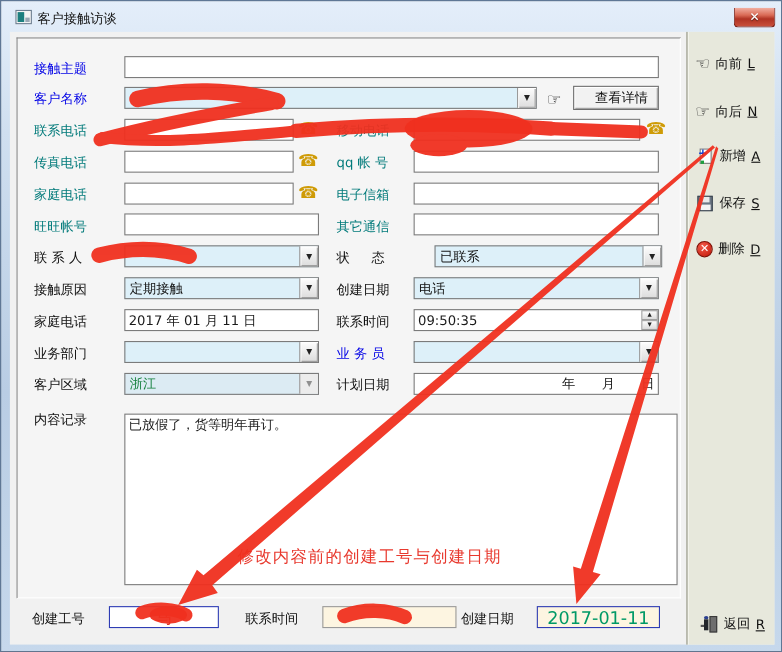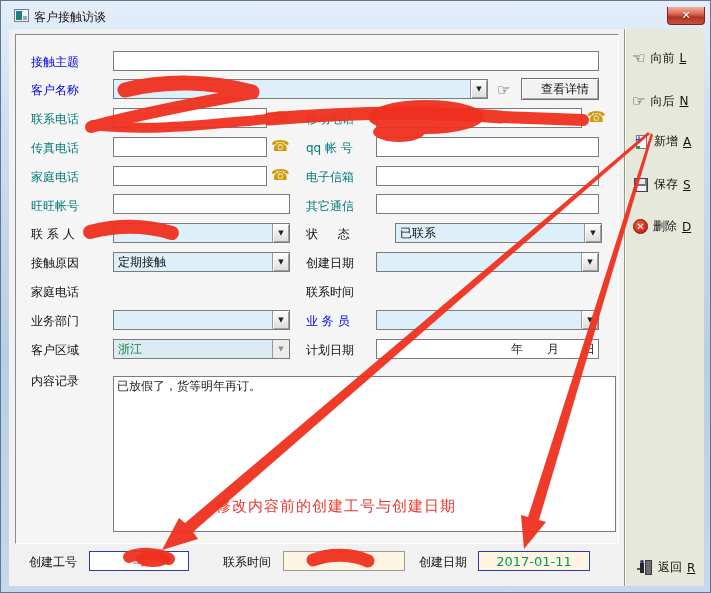--- a/index.html
+++ b/index.html
@@ -73,21 +73,21 @@
   .ic-save .label{position:absolute;left:4px;bottom:2px;width:9px;height:5px;background:#f4f4f4;}
   
   .ic-del{border-radius:50%;background:radial-gradient(circle at 35% 30%,#f25a4a,#c11607);border:1px solid #7e0f05;
     color:#fff;font-size:10px;font-weight:bold;text-align:center;line-height:14px;}
   
   .ic-ret .door{position:absolute;right:1px;top:0;width:7px;height:15px;background:#6e6e6e;border:1px solid #3a3a3a;}
   .ic-ret .man{position:absolute;left:3px;top:3px;width:4px;height:10px;background:#23262b;}
   .ic-ret .head{position:absolute;left:3px;top:0px;width:4px;height:3px;background:#2b3f8f;border-radius:50%;}
   .ic-ret .dots{position:absolute;left:0;top:8px;width:3px;height:2px;background:#555;}
   
-  .bfield{height:20px;font-size:13px;line-height:18px;}
+  .bfield{height:20px;font-size:16px;line-height:18px;margin-left:10px;}
   .note-red{color:#e8392e;font-size:15px;letter-spacing:1px;white-space:nowrap;}
   .overlay{left:0;top:0;width:711px;height:593px;pointer-events:none;}
 </style>
 </head>
 <body>
 
 <div id="win">
 
   <div class="abs win-icon"></div>
   <div class="abs title-text">客户接触访谈</div>
@@ -151,27 +151,36 @@
 
   <div class="abs lbl blk" style="left:30px;top:254px">接触原因</div>
   <div class="abs combo" style="left:112px;top:251px;width:177px">
     <span class="cval">定期接触</span>
     <span class="dd">
         <span class="ddar">▼</span>
       </span>
   </div>
   <div class="abs lbl blk" style="left:305px;top:254px">创建日期</div>
   <div class="abs combo" style="left:375px;top:251px;width:223px">
+    <span class="cval">电话</span>
     <span class="dd">
         <span class="ddar">▼</span>
       </span>
   </div>
 
   <div class="abs lbl blk" style="left:30px;top:283px">家庭电话</div>
+  <input class="abs field" style="left: 112px; top: 280px; width: 177px;" value="2017 年 01 月 11 日">
   <div class="abs lbl blk" style="left:305px;top:283px">联系时间</div>
+  <div class="abs" style="left:375px;top:280px;width:223px;height:20px">
+    <input class="field" style="width: 100%; height: 100%;" value="09:50:35">
+    <div class="spin">
+      <div class="spin-b">▲</div>
+      <div class="spin-b">▼</div>
+    </div>
+  </div>
 
   <div class="abs lbl blk" style="left:30px;top:312px">业务部门</div>
   <div class="abs combo" style="left:112px;top:309px;width:177px">
     <span class="cval"></span>
     <span class="dd">
         <span class="ddar">▼</span>
       </span>
   </div>
   <div class="abs lbl blue" style="left:305px;top:312px">业 务 员</div>
   <div class="abs combo" style="left:375px;top:309px;width:223px">

